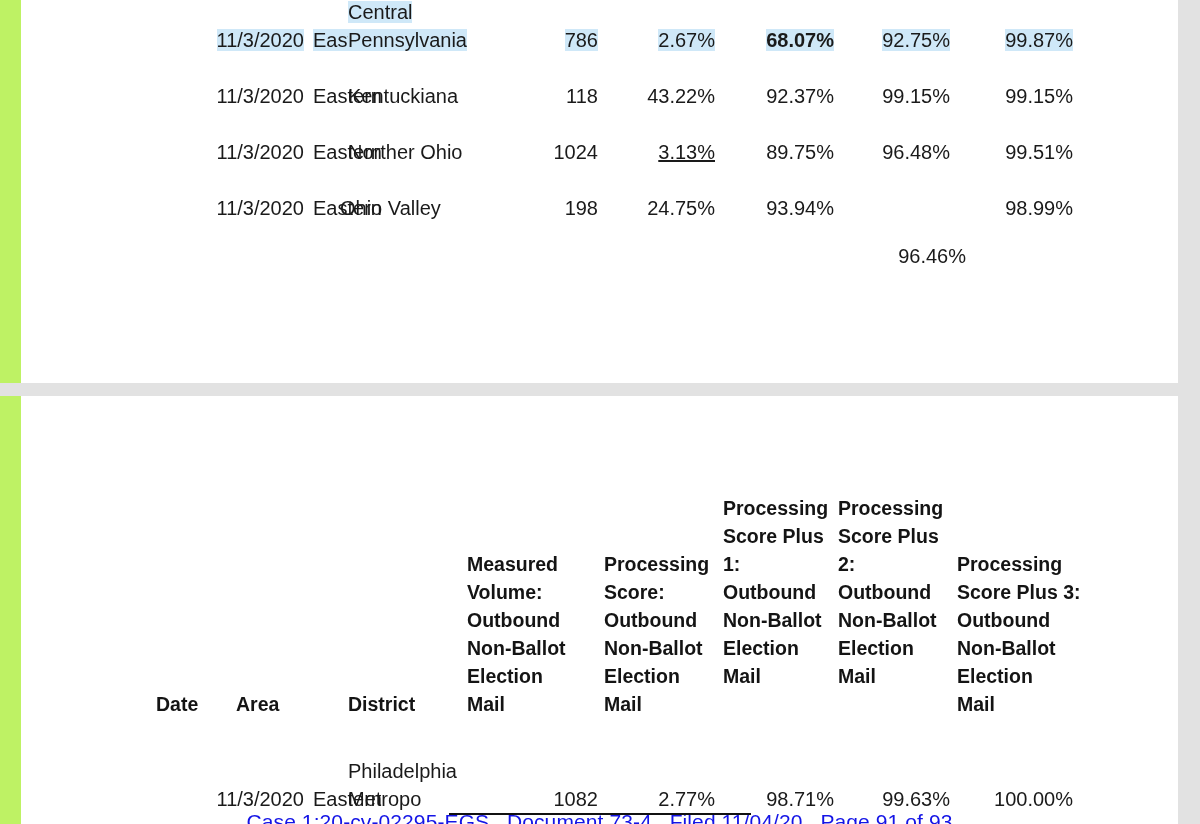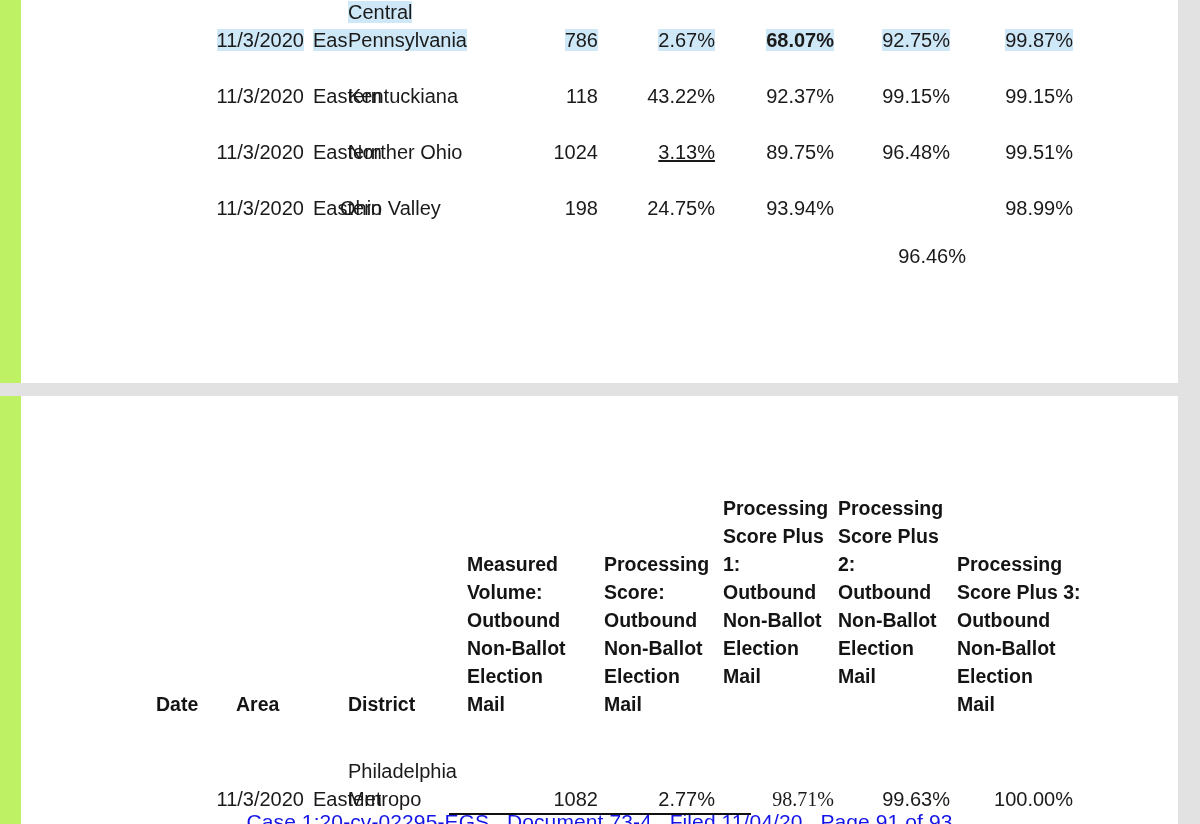--- a/index.html
+++ b/index.html
@@ -175,21 +175,21 @@
         <div class="colhead" style="left: 215px; top: 294px; width: 90px;">Area</div>
         <div class="colhead" style="left: 327px; top: 294px; width: 120px;">District</div>
       </div>
     <div id="bottom-body">
         <div class="cell left" style="top: 361px; left: 327px;">Philadelphia</div>
         <div class="cell num" style="top: 389px; left: 0px; width: 283px;">11/3/2020</div>
         <div class="cell left" style="top: 389px; left: 292px;">Eastern</div>
         <div class="cell left" style="top: 389px; left: 327px;">Metropo</div>
         <div class="cell num" style="top: 389px; left: 0px; width: 577px;">1082</div>
         <div class="cell num" style="top: 389px; left: 0px; width: 694px;">2.77%</div>
-        <div class="cell num" style="top: 389px; left: 0px; width: 813px; font-family: Liberation Serif, serif;">98.71%</div>
+        <div class="cell num" style="top: 389px; left: 0px; width: 813px;">98.71%</div>
         <div class="cell num" style="top: 389px; left: 0px; width: 929px;">99.63%</div>
         <div class="cell num" style="top: 389px; left: 0px; width: 1052px;">100.00%</div>
       </div>
 
     <div class="rule" style="left:428px; top:417px; width:302px;"></div>
   </div>
 
   <div class="scroll-track"></div>
 </div>
 

